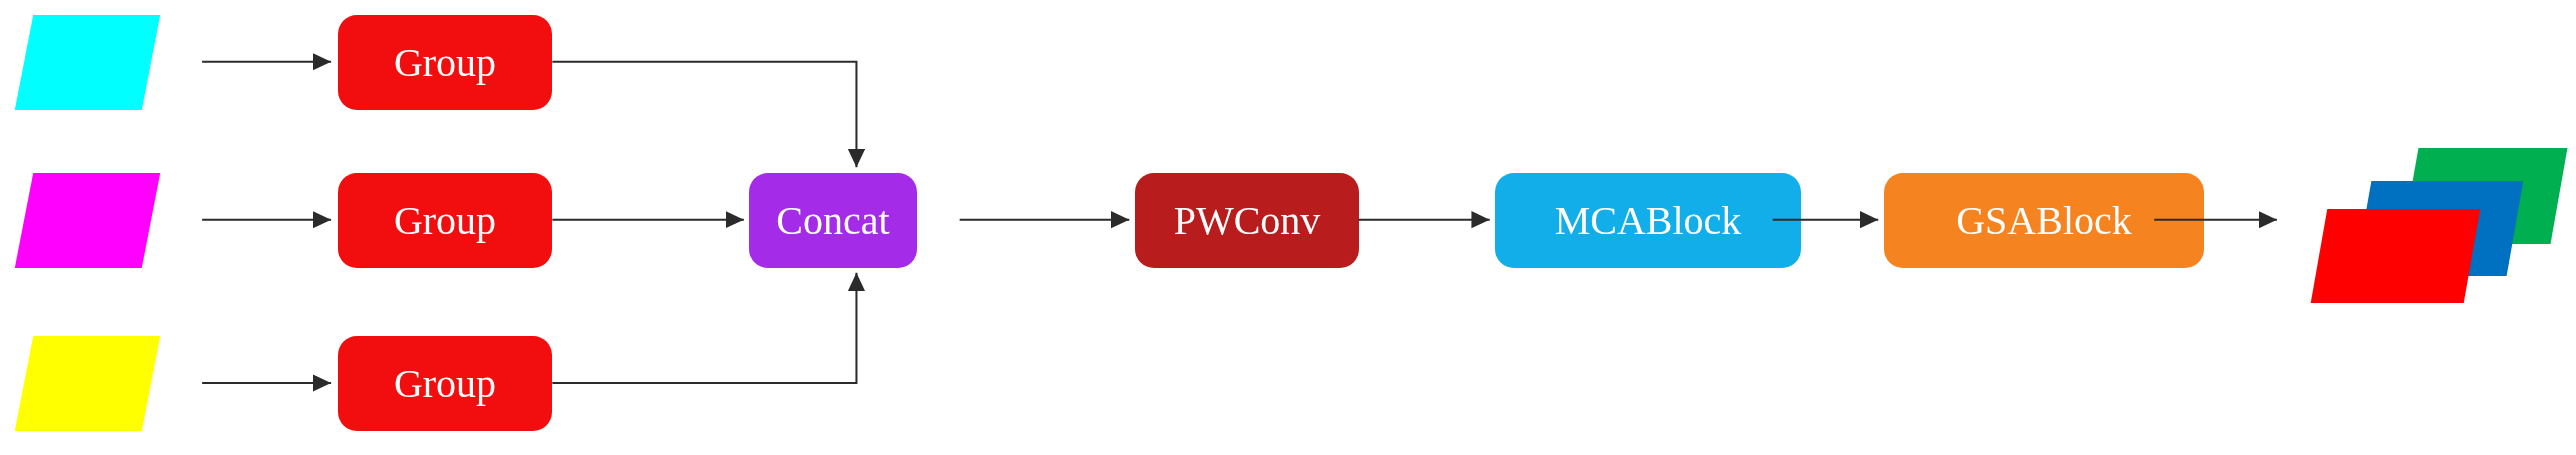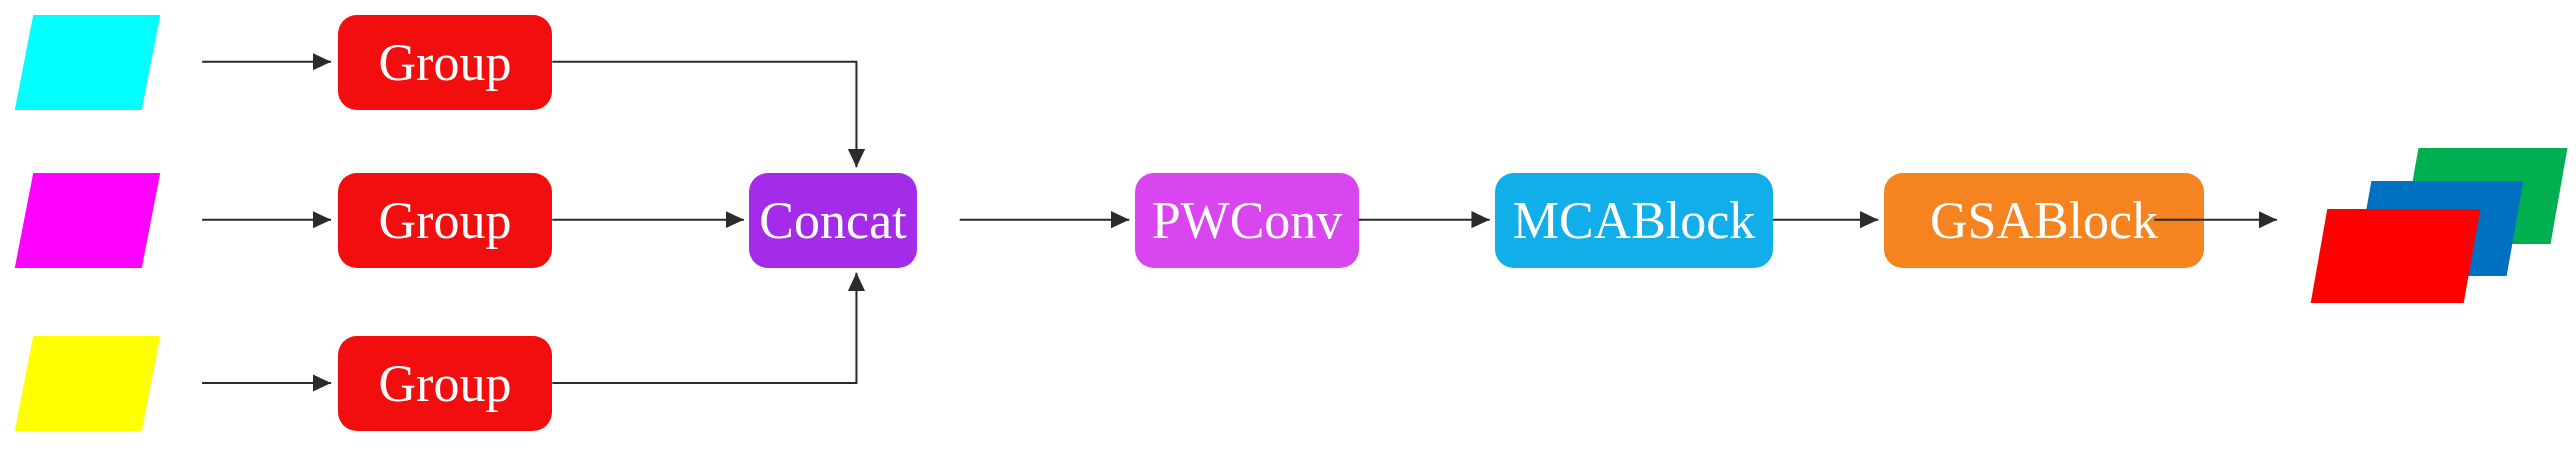--- a/index.html
+++ b/index.html
@@ -15,21 +15,21 @@
 
   
   .node {
     position: absolute;
     height: 95px;
     border-radius: 19px;
     display: flex;
     align-items: center;
     justify-content: center;
     color: var(--label, #FFFFFF);
-    font-size: 52px;
+    font-size: 40px;
     line-height: 1;
     white-space: nowrap;
     user-select: none;
   }
 
   
   .para {
     position: absolute;
     transform: skewX(-11deg);
   }
@@ -54,21 +54,21 @@
   #in1 { left: 23.5px;  top: 15px;  width: 127px; height: 95px; }
   #in2 { left: 23.5px;  top: 173px; width: 127px; height: 95px; }
   #in3 { left: 23.5px;  top: 336px; width: 127px; height: 95px; }
 
   #group1 { left: 338px;  top: 15px;  width: 214px; }
   #group2 { left: 338px;  top: 173px; width: 214px; }
   #group3 { left: 338px;  top: 336px; width: 214px; }
 
   #concat   { left: 749px;  top: 173px; width: 168px; }
   #pwconv   { left: 1135px; top: 173px; width: 224px; }
-  #mcablock { left: 1495px; top: 173px; width: 278px; }
+  #mcablock { left: 1495px; top: 173px; width: 306px; }
   #gsablock { left: 1884px; top: 173px; width: 320px; }
 
   #out-green { left: 2410px; top: 148px; width: 149px; height: 96px; z-index: 1; }
   #out-blue  { left: 2363px; top: 181px; width: 152px; height: 95px; z-index: 2; }
   #out-red   { left: 2319px; top: 209px; width: 153px; height: 94px; z-index: 3; }
 </style>
 </head>
 <body>
 
 <div class="canvas" style="--arrow: #2B2B2B; --label: #FFFFFF; background-color: rgb(255, 255, 255);">
@@ -76,21 +76,21 @@
   <div class="para" id="in1" style="background-color: rgb(0, 255, 255);"></div>
   <div class="para" id="in2" style="background-color: rgb(255, 0, 255);"></div>
   <div class="para" id="in3" style="background-color: rgb(255, 255, 0);"></div>
 
   <div class="node" id="group1" style="background-color: rgb(242, 14, 14);">Group</div>
   <div class="node" id="group2" style="background-color: rgb(242, 14, 14);">Group</div>
   <div class="node" id="group3" style="background-color: rgb(242, 14, 14);">Group</div>
 
   <div class="node" id="concat" style="background-color: rgb(164, 44, 233);">Concat</div>
 
-  <div class="node" id="pwconv" style="background-color: #d946ef;">PWConv</div>
+  <div class="node" id="pwconv" style="background-color: #b91c1c;">PWConv</div>
 
   <div class="node" id="mcablock" style="background-color: rgb(18, 174, 233);">MCABlock</div>
 
   <div class="node" id="gsablock" style="background-color: rgb(245, 131, 31);">GSABlock</div>
 
   <div class="para out" id="out-green" style="background-color: rgb(0, 176, 80);"></div>
   <div class="para out" id="out-blue" style="background-color: rgb(0, 112, 192);"></div>
   <div class="para out" id="out-red" style="background-color: rgb(255, 0, 0);"></div>
 
   <svg class="connectors" viewBox="0 0 3294 582" xmlns="http://www.w3.org/2000/svg">

